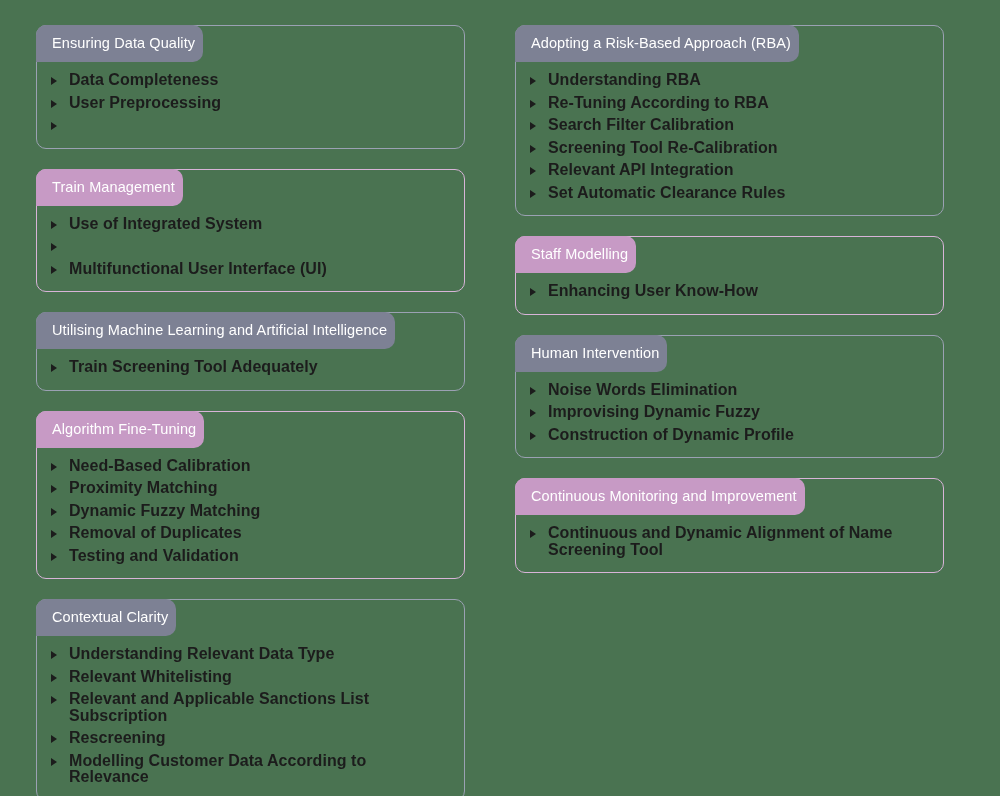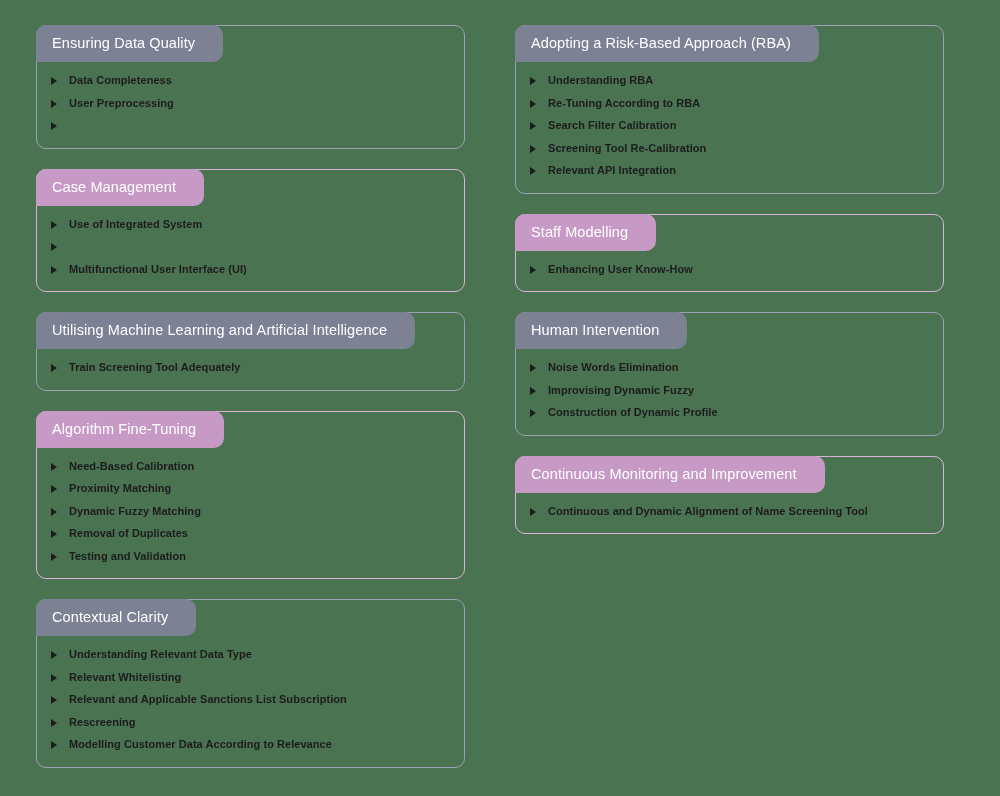--- a/index.html
+++ b/index.html
@@ -42,21 +42,21 @@
   }
 
   .card.gray   { --stroke: #9ba1b3; --chip: #7d8194; }
   .card.purple { --stroke: #d8b4d8; --chip: #c79ac5; }
 
   
   .chip {
     display: inline-block;
     position: relative;
     margin: -1px 0 0 -1px;
-    padding: 9px 28px 10px 16px;
+    padding: 9px 8px 10px 16px;
     background: var(--chip);
     border-radius: 10px 10px 10px 0;
     color: #ffffff;
     font-size: 14.5px;
     line-height: 18px;
     letter-spacing: 0.1px;
     white-space: nowrap;
     z-index: 2;
   }
 
@@ -70,21 +70,21 @@
     margin: 10px 0 0 0;
     padding: 0 18px 0 14px;
   }
 
   .item {
     display: flex;
     align-items: flex-start;
     gap: 10px;
     margin-bottom: 6px;
     color: #1c1c1c;
-    font-size: 11px;
+    font-size: 16px;
     line-height: 16.5px;
     font-weight: bold;
     letter-spacing: 0.05px;
   }
 
   .item:last-child { margin-bottom: 0; }
 
   .bullet {
     flex: 0 0 auto;
     width: 8px;
@@ -120,21 +120,21 @@
           <li class="item">
             <span class="bullet"></span>
             <span class="item-text">User Preprocessing</span>
           </li>
           <li class="item">
             <span class="bullet"></span>
           </li>
         </ul>
       </section>
       <section class="card purple">
-        <div class="chip-row"><div class="chip">Case Management</div></div>
+        <div class="chip-row"><div class="chip">Train Management</div></div>
         <ul class="items">
           <li class="item">
             <span class="bullet"></span>
             <span class="item-text">Use of Integrated System</span>
           </li>
           <li class="item">
             <span class="bullet"></span>
           </li>
           <li class="item">
             <span class="bullet"></span>
@@ -219,20 +219,24 @@
             <span class="item-text">Search Filter Calibration</span>
           </li>
           <li class="item">
             <span class="bullet"></span>
             <span class="item-text">Screening Tool Re-Calibration</span>
           </li>
           <li class="item">
             <span class="bullet"></span>
             <span class="item-text">Relevant API Integration</span>
           </li>
+          <li class="item">
+            <span class="bullet"></span>
+            <span class="item-text">Set Automatic Clearance Rules</span>
+          </li>
         </ul>
       </section>
       <section class="card purple">
         <div class="chip-row"><div class="chip">Staff Modelling</div></div>
         <ul class="items">
           <li class="item">
             <span class="bullet"></span>
             <span class="item-text">Enhancing User Know-How</span>
           </li>
         </ul>

